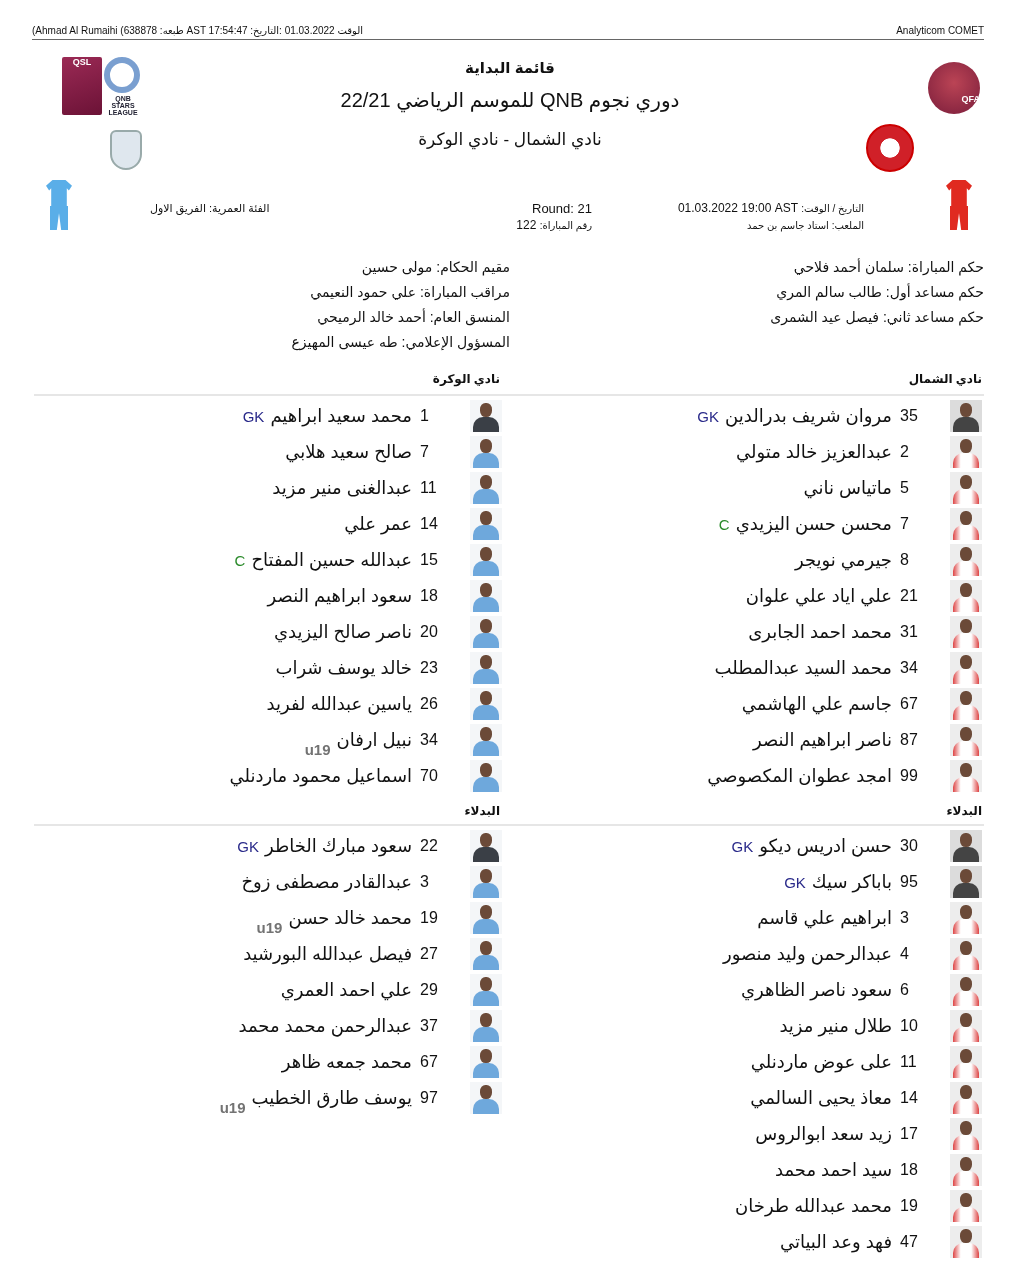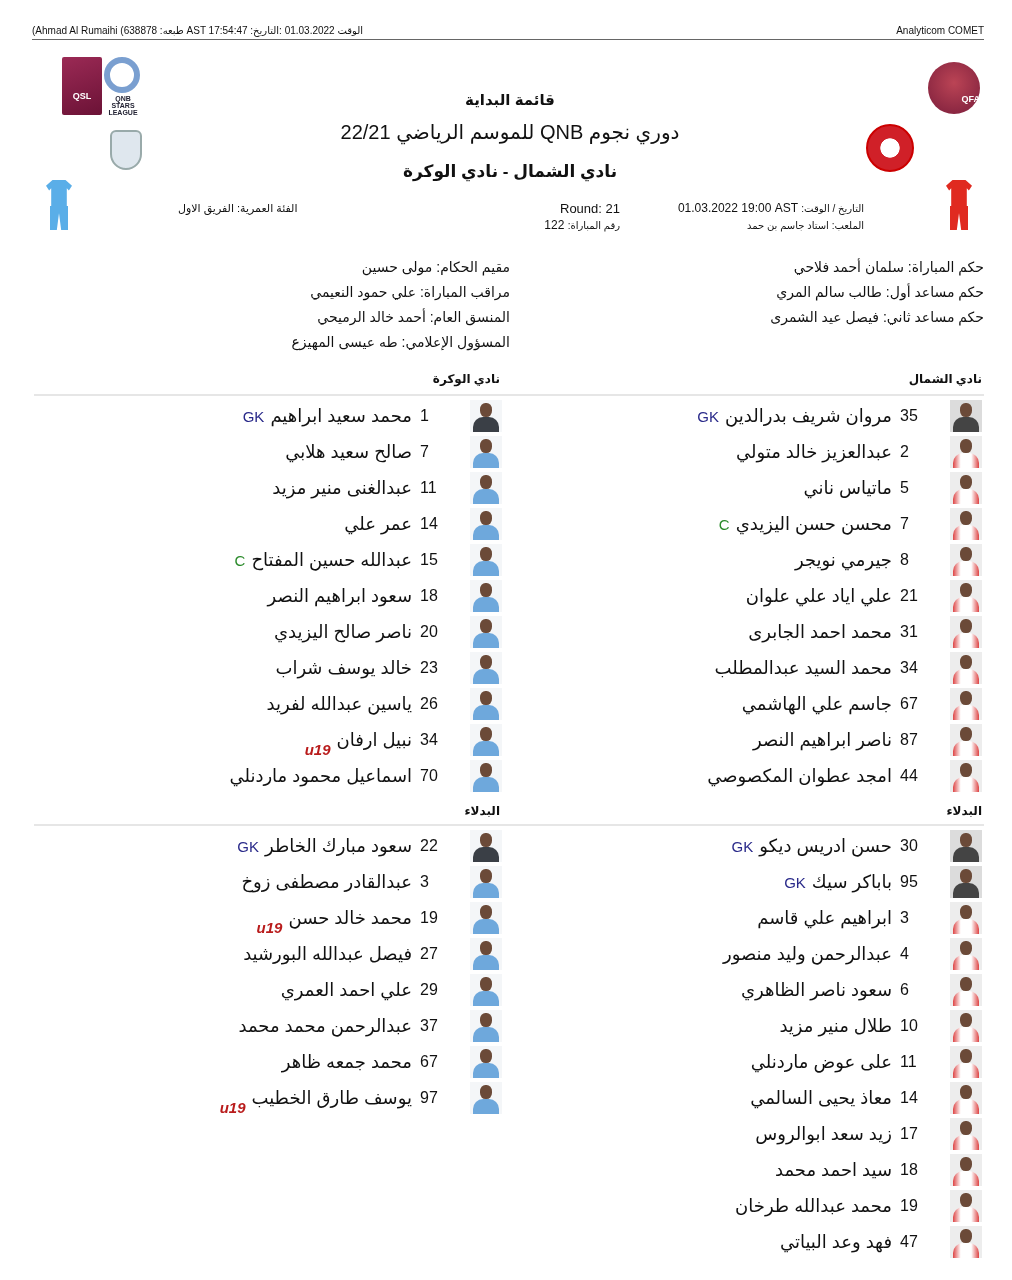--- a/index.html
+++ b/index.html
@@ -3,42 +3,42 @@
 <meta charset="utf-8">
 <style>
   * { box-sizing: border-box; margin: 0; padding: 0; }
   html, body { width: 1012px; height: 1280px; background: #fff; overflow: hidden; }
   body { font-family: "Liberation Sans", "DejaVu Sans", sans-serif; color: #111; position: relative; }
 
   .topbar { position: absolute; left: 32px; top: 22px; width: 952px; height: 18px; border-bottom: 1px solid #666; font-size: 10px; display: flex; justify-content: space-between; align-items: center; }
   .topbar .left { direction: ltr; }
 
   .logos-left { position: absolute; left: 60px; top: 55px; width: 90px; }
-  .qsl { position: absolute; left: 2px; top: 2px; width: 40px; height: 58px; background: linear-gradient(160deg,#9b2a55,#6b1236); border-radius: 2px; color: #fff; font-size: 9px; font-weight: bold; text-align: center; padding-top: 34px; }
+  .qsl { position: absolute; left: 2px; top: 2px; width: 40px; height: 58px; background: linear-gradient(160deg,#9b2a55,#6b1236); border-radius: 2px; color: #fff; font-size: 9px; font-weight: bold; text-align: center; }
   .qnb { position: absolute; left: 44px; top: 2px; width: 38px; height: 56px; }
   .qnb .star { width: 36px; height: 36px; border-radius: 50%; border: 6px solid #7a9fd0; }
   .qnb .txt { font-size: 7px; color: #223; text-align: center; font-weight: bold; margin-top: 2px; }
   .wakra-logo { position: absolute; left: 110px; top: 130px; width: 32px; height: 40px; background: #dfe7ee; border: 2px solid #9aa; border-radius: 6px 6px 16px 16px; }
   .qfa-logo { position: absolute; left: 928px; top: 62px; width: 52px; height: 52px; border-radius: 50%; background: radial-gradient(circle at 50% 40%, #b45, #7a1d3b); color:#fff; font-size: 9px; font-weight: bold; text-align: right; padding-top: 32px; }
   .shamal-logo { position: absolute; left: 866px; top: 124px; width: 48px; height: 48px; border-radius: 50%; background: radial-gradient(circle, #fff 30%, #d02028 32%); border: 2px solid #c00; }
 
   .titles { position: absolute; left: 300px; top: 56px; width: 420px; text-align: center; direction: rtl; }
-  .t1 { font-size: 15px; font-weight: bold; height: 24px; line-height: 24px; margin-top: 32px; }
+  .t1 { font-size: 15px; font-weight: bold; height: 24px; line-height: 24px; }
   .t2 { font-size: 20px; font-weight: normal; height: 40px; line-height: 40px; }
-  .t3 { font-size: 17px; font-weight: bold; height: 40px; line-height: 40px; }
+  .t3 { font-size: 17px; font-weight: normal; height: 40px; line-height: 40px; }
 
   .kit { position: absolute; width: 26px; height: 52px; }
   .kit .shirt { width: 26px; height: 26px; clip-path: polygon(25% 0,75% 0,100% 22%,88% 40%,80% 32%,80% 100%,20% 100%,20% 32%,12% 40%,0 22%); }
   .kit .shorts { width: 18px; margin-left: 4px; height: 24px; clip-path: polygon(0 0,100% 0,100% 100%,62% 100%,50% 30%,38% 100%,0 100%); }
   .kit-home { left: 946px; top: 180px; }
   .kit-home .shirt, .kit-home .shorts { background: #e02a20; }
   .kit-away { left: 46px; top: 180px; }
   .kit-away .shirt, .kit-away .shorts { background: #5aaee8; }
 
-  .info { position: absolute; font-size: 12px; direction: rtl; line-height: 17px; margin-left: 28px; }
+  .info { position: absolute; font-size: 12px; direction: rtl; line-height: 17px; }
   .info-dt { right: 148px; top: 200px; text-align: right; }
   .info-dt .small { font-size: 10px; }
   .info-round { left: 498px; top: 200px; width: 94px; text-align: right; }
   .info-round .r { direction: ltr; text-align: right; font-size: 13px; }
   .info-cat { left: 150px; top: 200px; font-size: 11px; }
 
   .officials { position: absolute; direction: rtl; font-size: 14px; line-height: 25px; top: 255px; }
   .off-right { right: 28px; text-align: right; }
   .off-left { right: 502px; text-align: right; }
 
@@ -59,21 +59,21 @@
   .home .photo.gk .body { background: #444; }
   .home .photo.gk { background: #dcdcdc; }
   .away .photo { background: #f4f6f8; }
   .away .photo .body { background: #6ea8dc; }
   .away .photo.gk .body { background: #3a3f46; }
   .num { font-size: 16px; width: 30px; text-align: left; direction: ltr; margin-left: 8px; }
   .name { font-size: 18px; }
   .tag { font-size: 15px; margin-right: 6px; direction: ltr; }
   .tag-gk { color: #2a2a8a; }
   .tag-c { color: #2a8a2a; }
-  .tag-u19 { font-style: italic; font-weight: bold; color: #b91c1c; margin-top: 19px; }
+  .tag-u19 { font-weight: bold; color: #737373; margin-top: 19px; }
 
   .subs-head { position: absolute; font-size: 12px; font-weight: bold; direction: rtl; top: 804px; }
 </style>
 </head>
 <body>
 
 <div class="topbar">
   <span class="left">(Ahmad Al Rumaihi (638878 :طبعه   AST 17:54:47 :الوقت  01.03.2022 :التاريخ</span>
   <span>Analyticom COMET</span>
 </div>
@@ -221,21 +221,21 @@
       </div>
     <span class="num">87</span>
     <span class="name">ناصر ابراهيم النصر</span>
     <span class="tag"></span>
   </div>
     <div class="row">
     <div class="photo">
         <div class="head"></div>
         <div class="body"></div>
       </div>
-    <span class="num">44</span>
+    <span class="num">99</span>
     <span class="name">امجد عطوان المكصوصي</span>
     <span class="tag"></span>
   </div>
   </div>
 
 <div class="col col-away away" style="top:398px" id="away-starters">
     <div class="row">
     <div class="photo gk">
         <div class="head"></div>
         <div class="body"></div>

